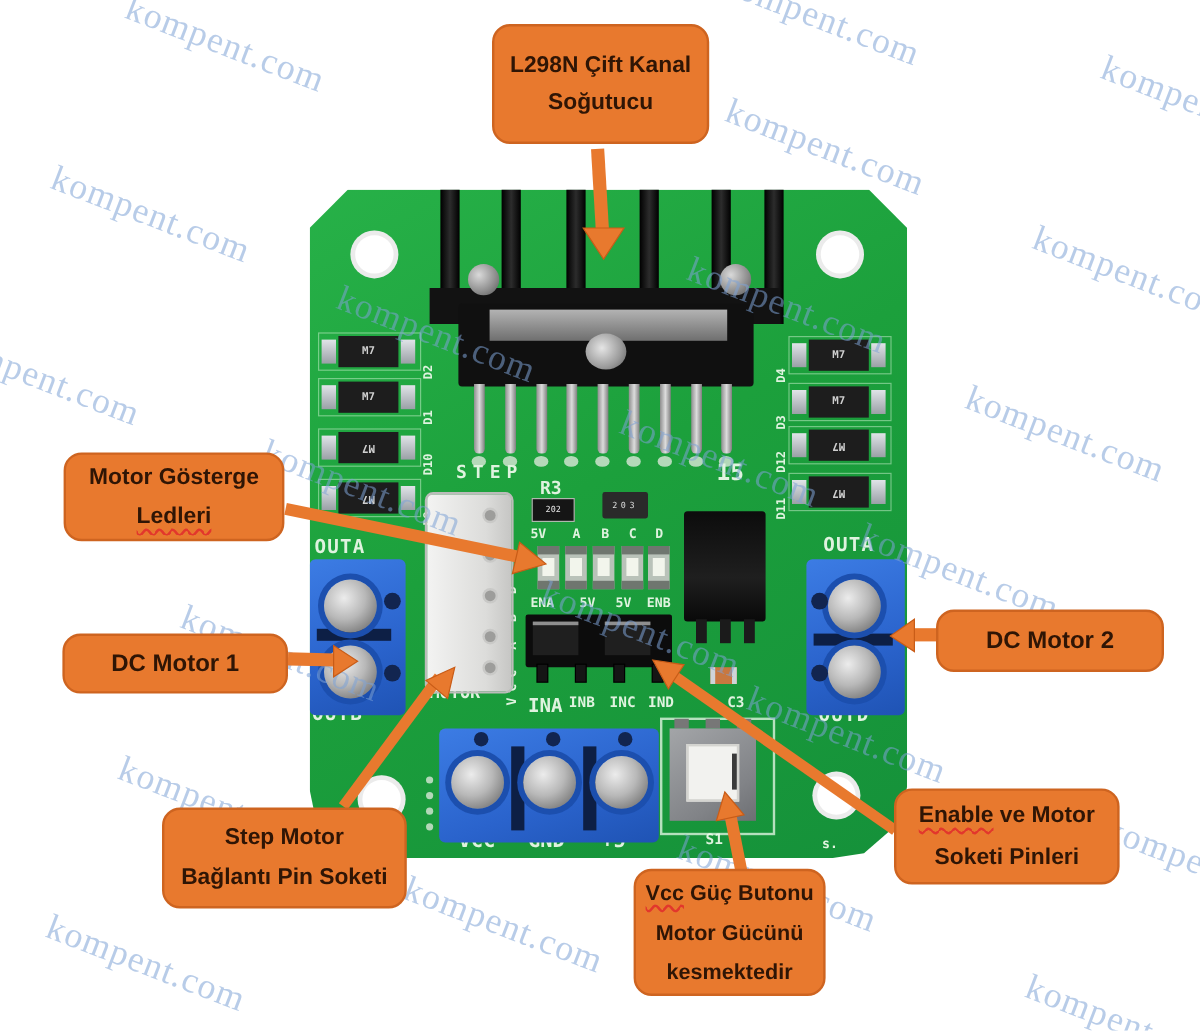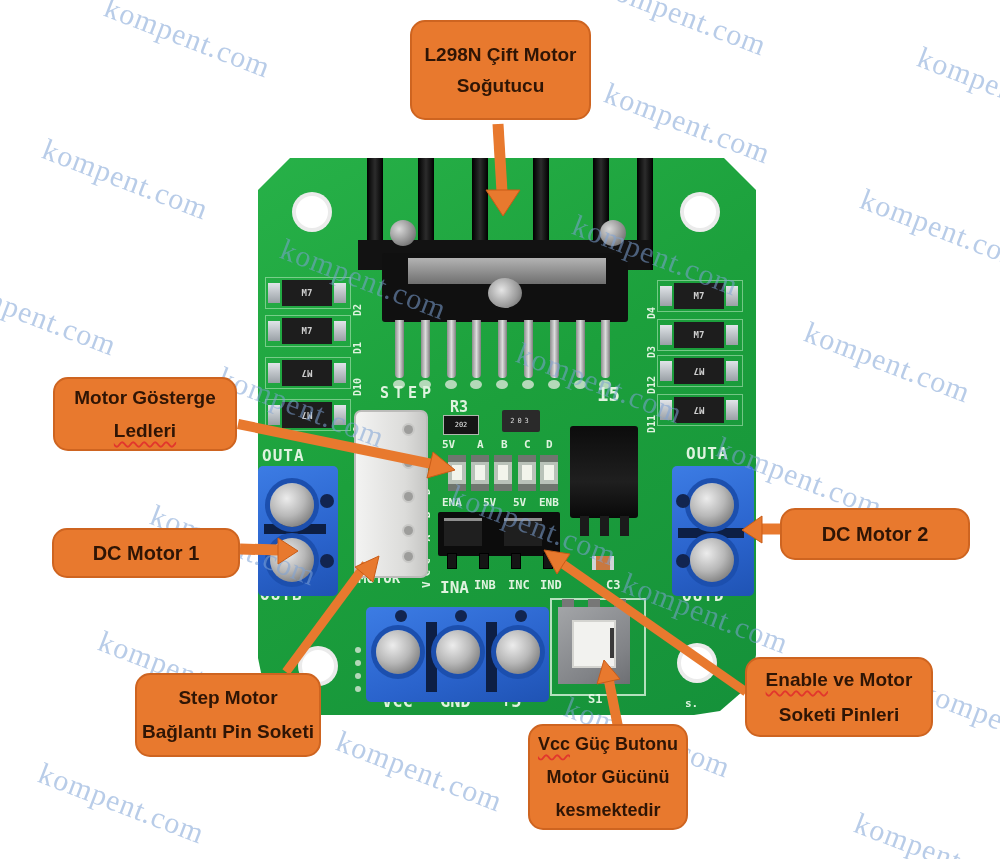--- a/index.html
+++ b/index.html
@@ -68,21 +68,21 @@
   
   .callout{position:absolute;z-index:4;background:#E8792E;border:2px solid #CE6420;border-radius:15px;
      color:#2F1505;font-weight:bold;display:flex;flex-direction:column;align-items:center;justify-content:center;
      text-align:center;box-sizing:border-box;}
   .sq{text-decoration:underline;text-decoration-style:wavy;text-decoration-color:#E2372C;
      text-decoration-thickness:2px;text-underline-offset:4px;}
   #co-heatsink{left:410px;top:20px;width:181px;height:100px;font-size:19px;line-height:31px;}
   #co-leds{left:53px;top:377px;width:184px;height:74px;font-size:19px;line-height:33px;}
   #co-dc1{left:52px;top:528px;width:188px;height:50px;font-size:20px;}
   #co-dc2{left:780px;top:508px;width:190px;height:52px;font-size:20px;}
-  #co-step{left:135px;top:673px;width:186px;height:84px;font-size:19px;line-height:34px;text-align:center;}
+  #co-step{left:135px;top:673px;width:204px;height:84px;font-size:19px;line-height:34px;text-align:center;}
   #co-vcc{left:528px;top:724px;width:160px;height:106px;font-size:18px;line-height:33px;}
   #co-enable{left:745px;top:657px;width:188px;height:80px;font-size:19px;line-height:35px;}
 </style>
 </head>
 <body>
 
 <div id="canvas">
 
   <div id="board">
 
@@ -357,21 +357,21 @@
         <polygon points="604,660 620,679 597,684"></polygon>
       </g>
       <g>
         <line x1="746" y1="692" x2="560" y2="562" stroke="#E8792E" stroke-width="9"></line>
         <polygon points="544,550 570,554 557,574"></polygon>
       </g>
     </g>
   </svg>
 
   <div class="callout" id="co-heatsink">
-      <div><span>L298N Çift Motor</span></div>
+      <div><span>L298N Çift Kanal</span></div>
       <div><span>Soğutucu</span></div>
     </div>
   <div class="callout" id="co-leds">
       <div><span>Motor Gösterge</span></div>
       <div><span class="sq">Ledleri</span></div>
     </div>
   <div class="callout" id="co-dc1">
       <div><span>DC Motor 1</span></div>
     </div>
   <div class="callout" id="co-dc2">

